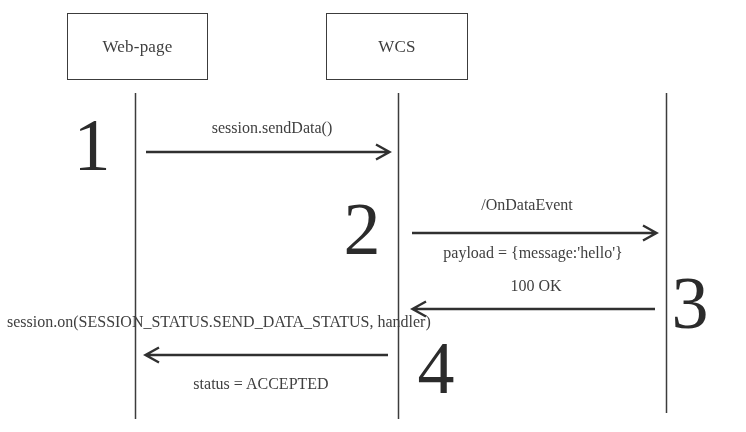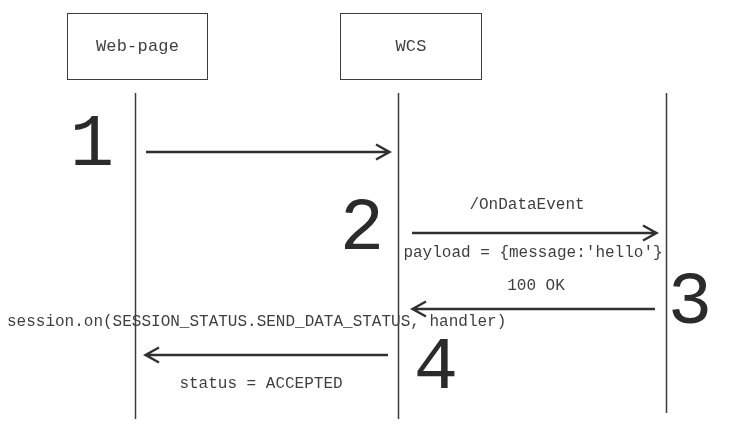--- a/index.html
+++ b/index.html
@@ -5,38 +5,38 @@
   html, body {
     margin: 0;
     padding: 0;
     background: #ffffff;
   }
   .canvas {
     position: relative;
     width: 746px;
     height: 432px;
     background: #ffffff;
-    font-family: Liberation Mono, monospace;
+    font-family: Liberation Serif, serif;
     color: #3f3f3f;
     overflow: hidden;
   }
   .actor-box {
     position: absolute;
     top: 13px;
     height: 65px;
     border: 1px solid #3c3c3c;
     background: #ffffff;
     display: flex;
     align-items: center;
     justify-content: center;
     font-size: 17px;
     letter-spacing: 0.2px;
   }
   .actor-web-page  { left: 67px;  width: 139px; }
-  .actor-wcs       { left: 340px; width: 140px; }
+  .actor-wcs       { left: 326px; width: 140px; }
   .actor-web-server{ left: 594px; width: 140px; }
 
   .svg-layer {
     position: absolute;
     left: 0;
     top: 0;
   }
   .lifeline {
     stroke: #3c3c3c;
     stroke-width: 1.5;
@@ -105,19 +105,20 @@
   </div>
   <div class="actor-box actor-wcs">
     <span>WCS</span>
   </div>
 
   <div class="step-number step-1">1</div>
   <div class="step-number step-2">2</div>
   <div class="step-number step-3">3</div>
   <div class="step-number step-4">4</div>
 
+  <div class="msg-label label-msg1">session.sendData()</div>
   <div class="msg-label label-msg2">/OnDataEvent</div>
   <div class="msg-label label-msg2-sub">payload = {message:'hello'}</div>
   <div class="msg-label label-msg3">100 OK</div>
   <div class="msg-label label-msg4">status = ACCEPTED</div>
   <div class="callback-label">session.on(SESSION_STATUS.SEND_DATA_STATUS, handler)</div>
 
 </div>
 
 </body></html>

